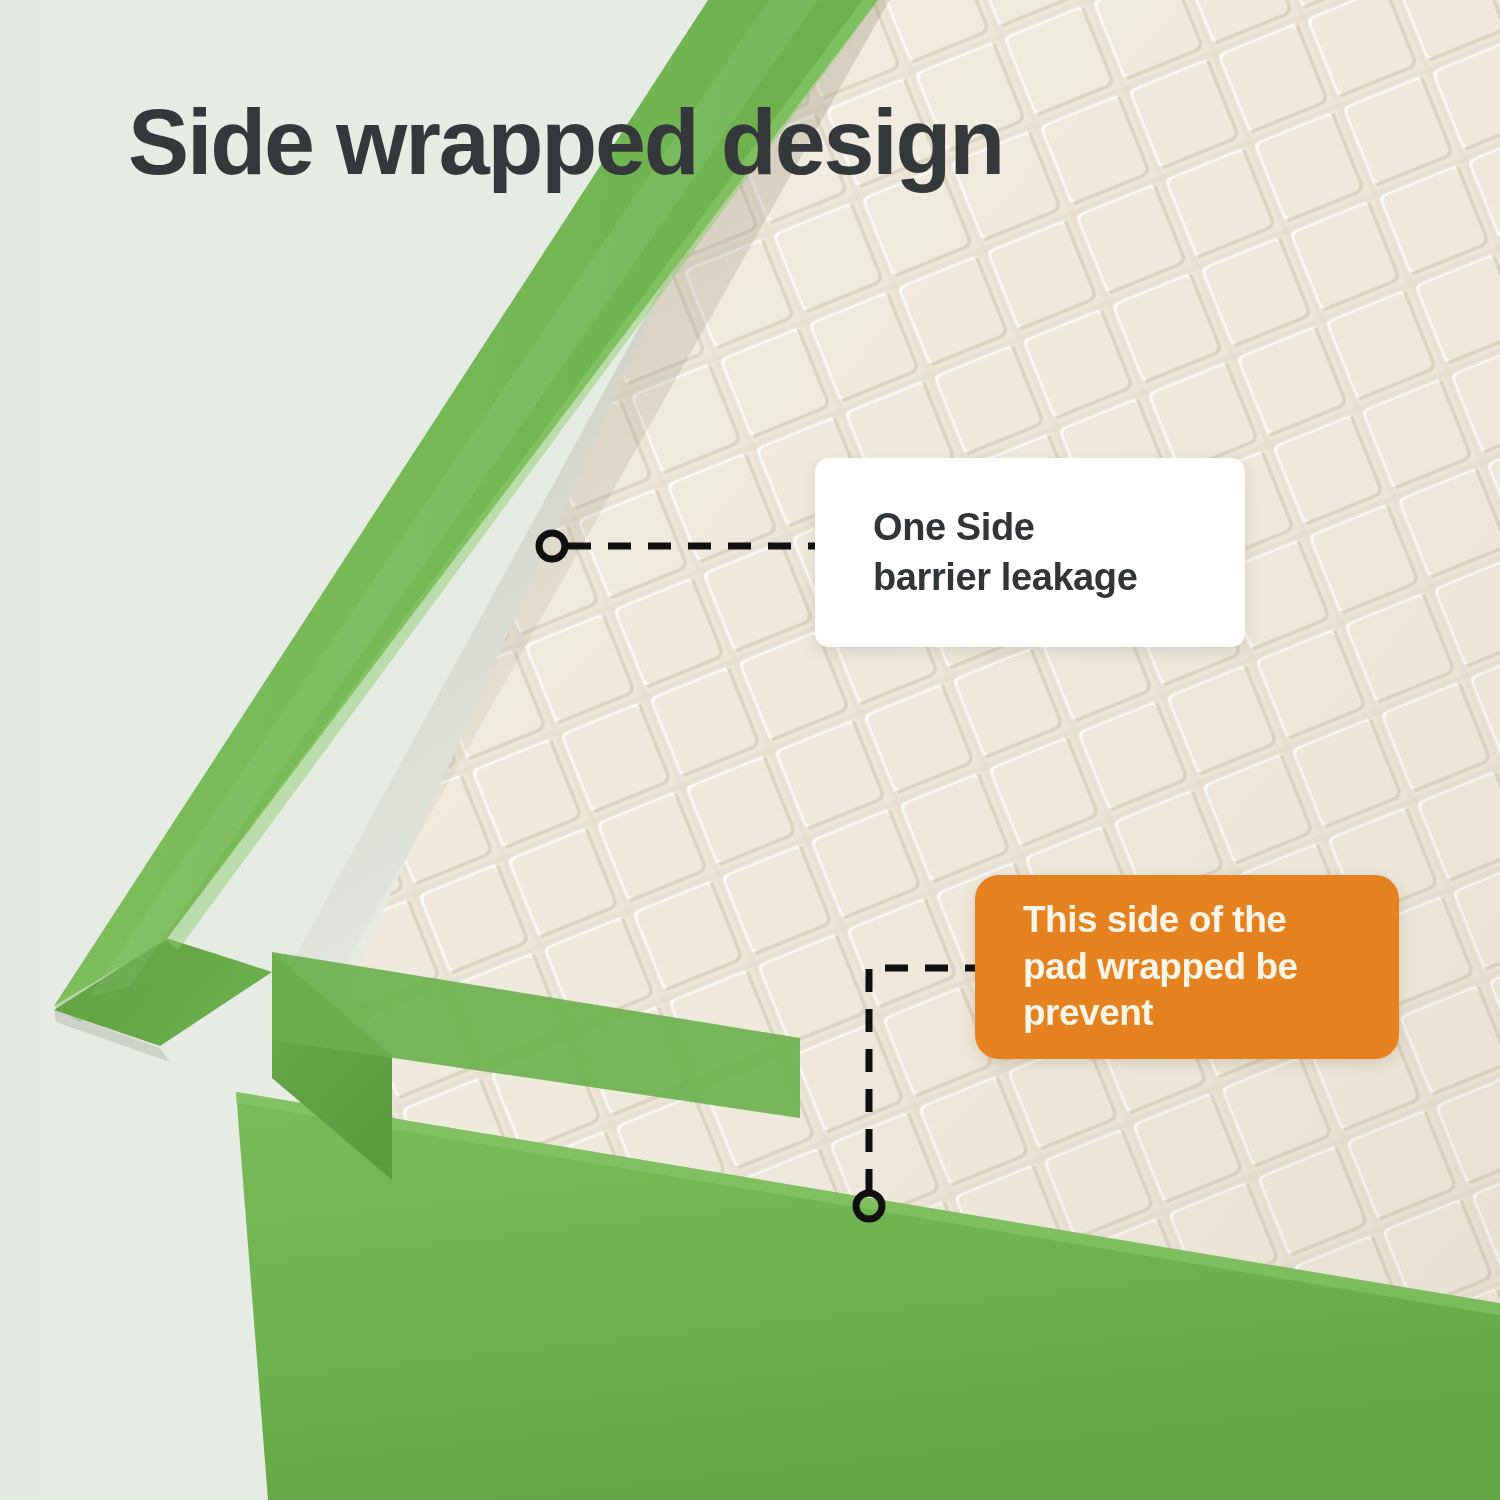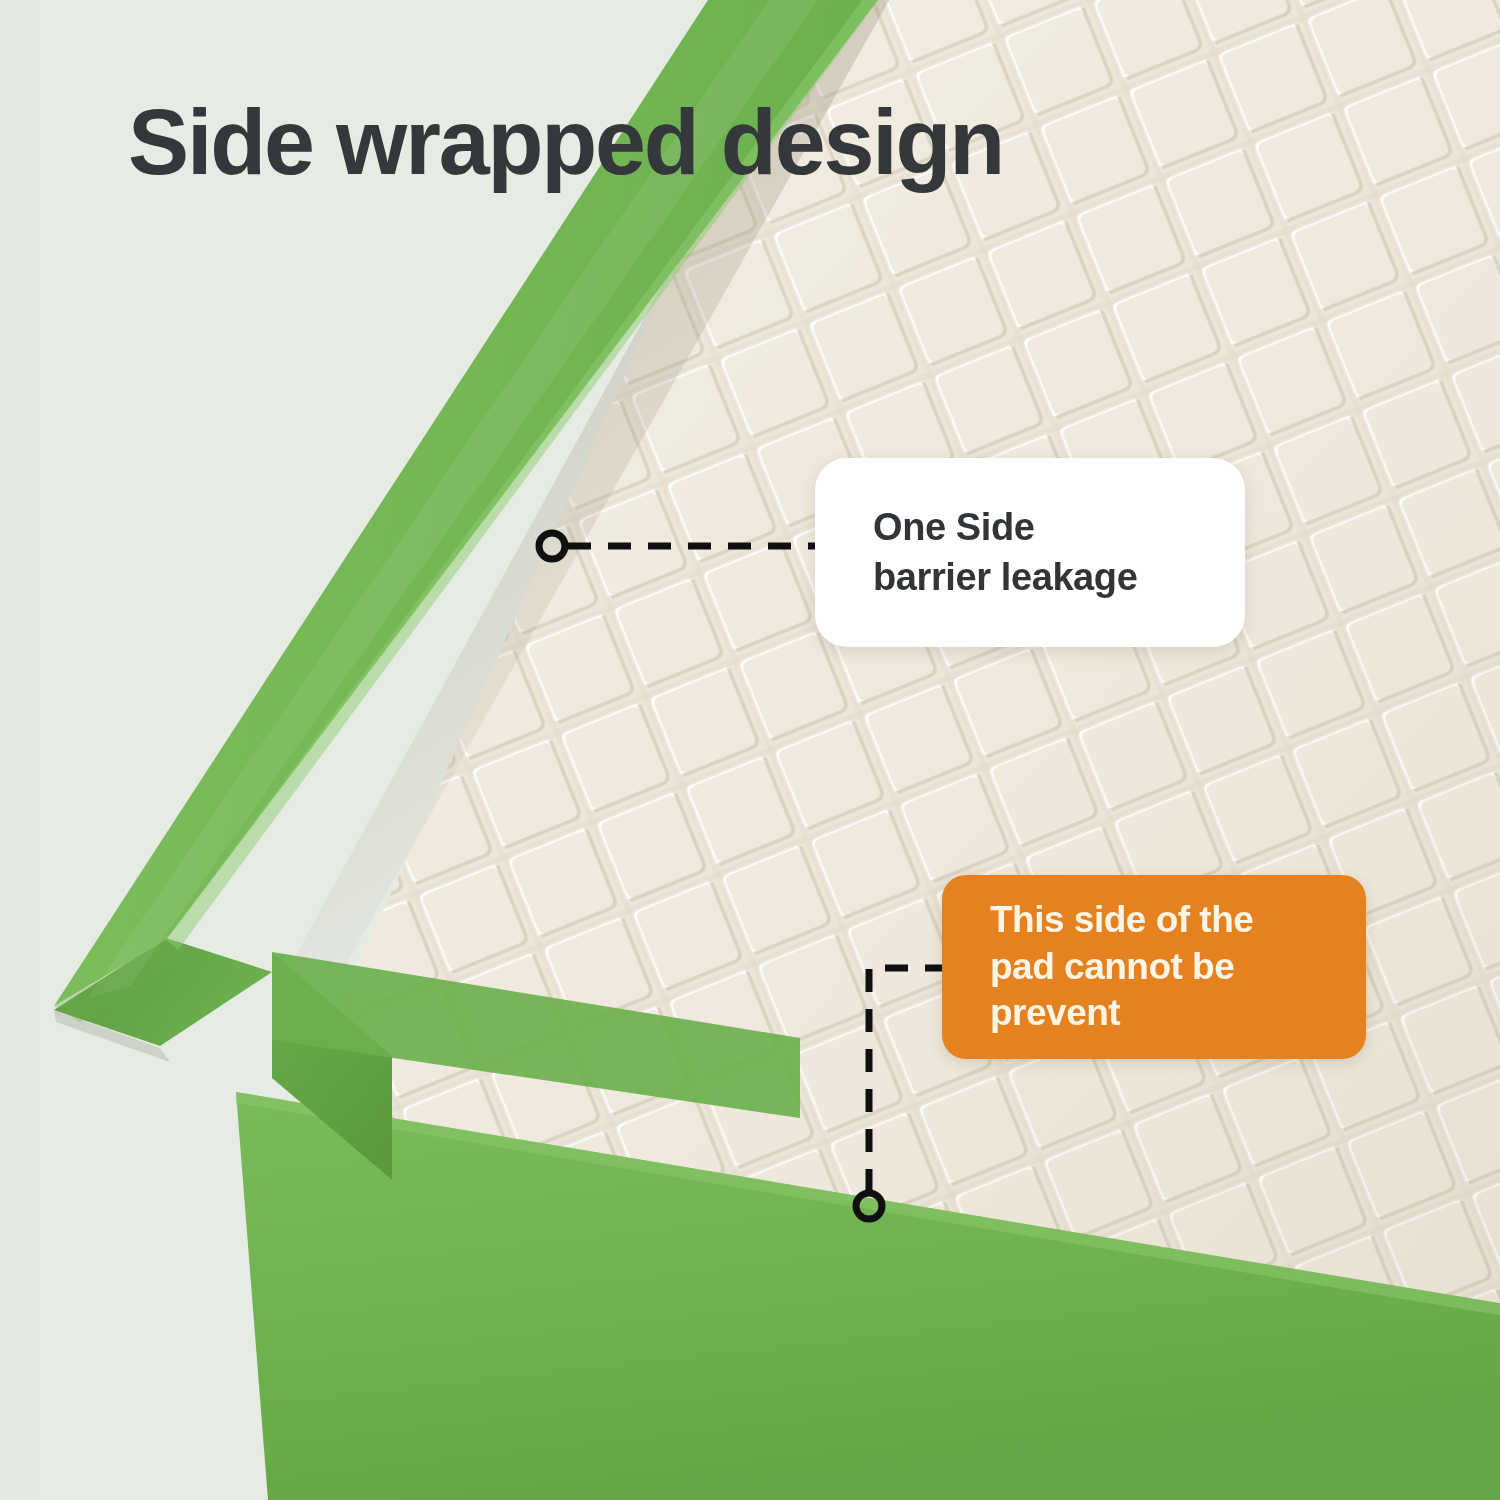--- a/index.html
+++ b/index.html
@@ -67,34 +67,34 @@
     display: block;
     white-space: nowrap;
   }
 
   #callout-white {
     left: 775px;
     top: 458px;
     width: 430px;
     height: 189px;
     background: #ffffff;
-    border-radius: 32px;
+    border-radius: 14px;
     padding: 0 58px;
     box-shadow: 0 5px 16px rgba(60, 50, 30, 0.13);
   }
   #callout-white .line {
     font-size: 38px;
     line-height: 1.30;
     font-weight: 700;
     letter-spacing: -0.4px;
     color: #323538;
   }
 
   #callout-orange {
-    left: 902px;
+    left: 935px;
     top: 875px;
     width: 424px;
     height: 184px;
     background: #e5821f;
     border-radius: 24px;
     padding: 0 48px;
     box-shadow: 0 4px 14px rgba(90, 55, 10, 0.16);
   }
   #callout-orange .line {
     font-size: 37px;
@@ -218,17 +218,17 @@
     <h1 id="page-title">Side wrapped design</h1>
   </div>
 
   <div id="callout-white" class="callout">
     <span class="line">One Side</span>
     <span class="line">barrier leakage</span>
   </div>
 
   <div id="callout-orange" class="callout">
     <span class="line">This side of the</span>
-    <span class="line">pad cannot be</span>
+    <span class="line">pad wrapped be</span>
     <span class="line">prevent</span>
   </div>
 
 </div>
 
 </body></html>

